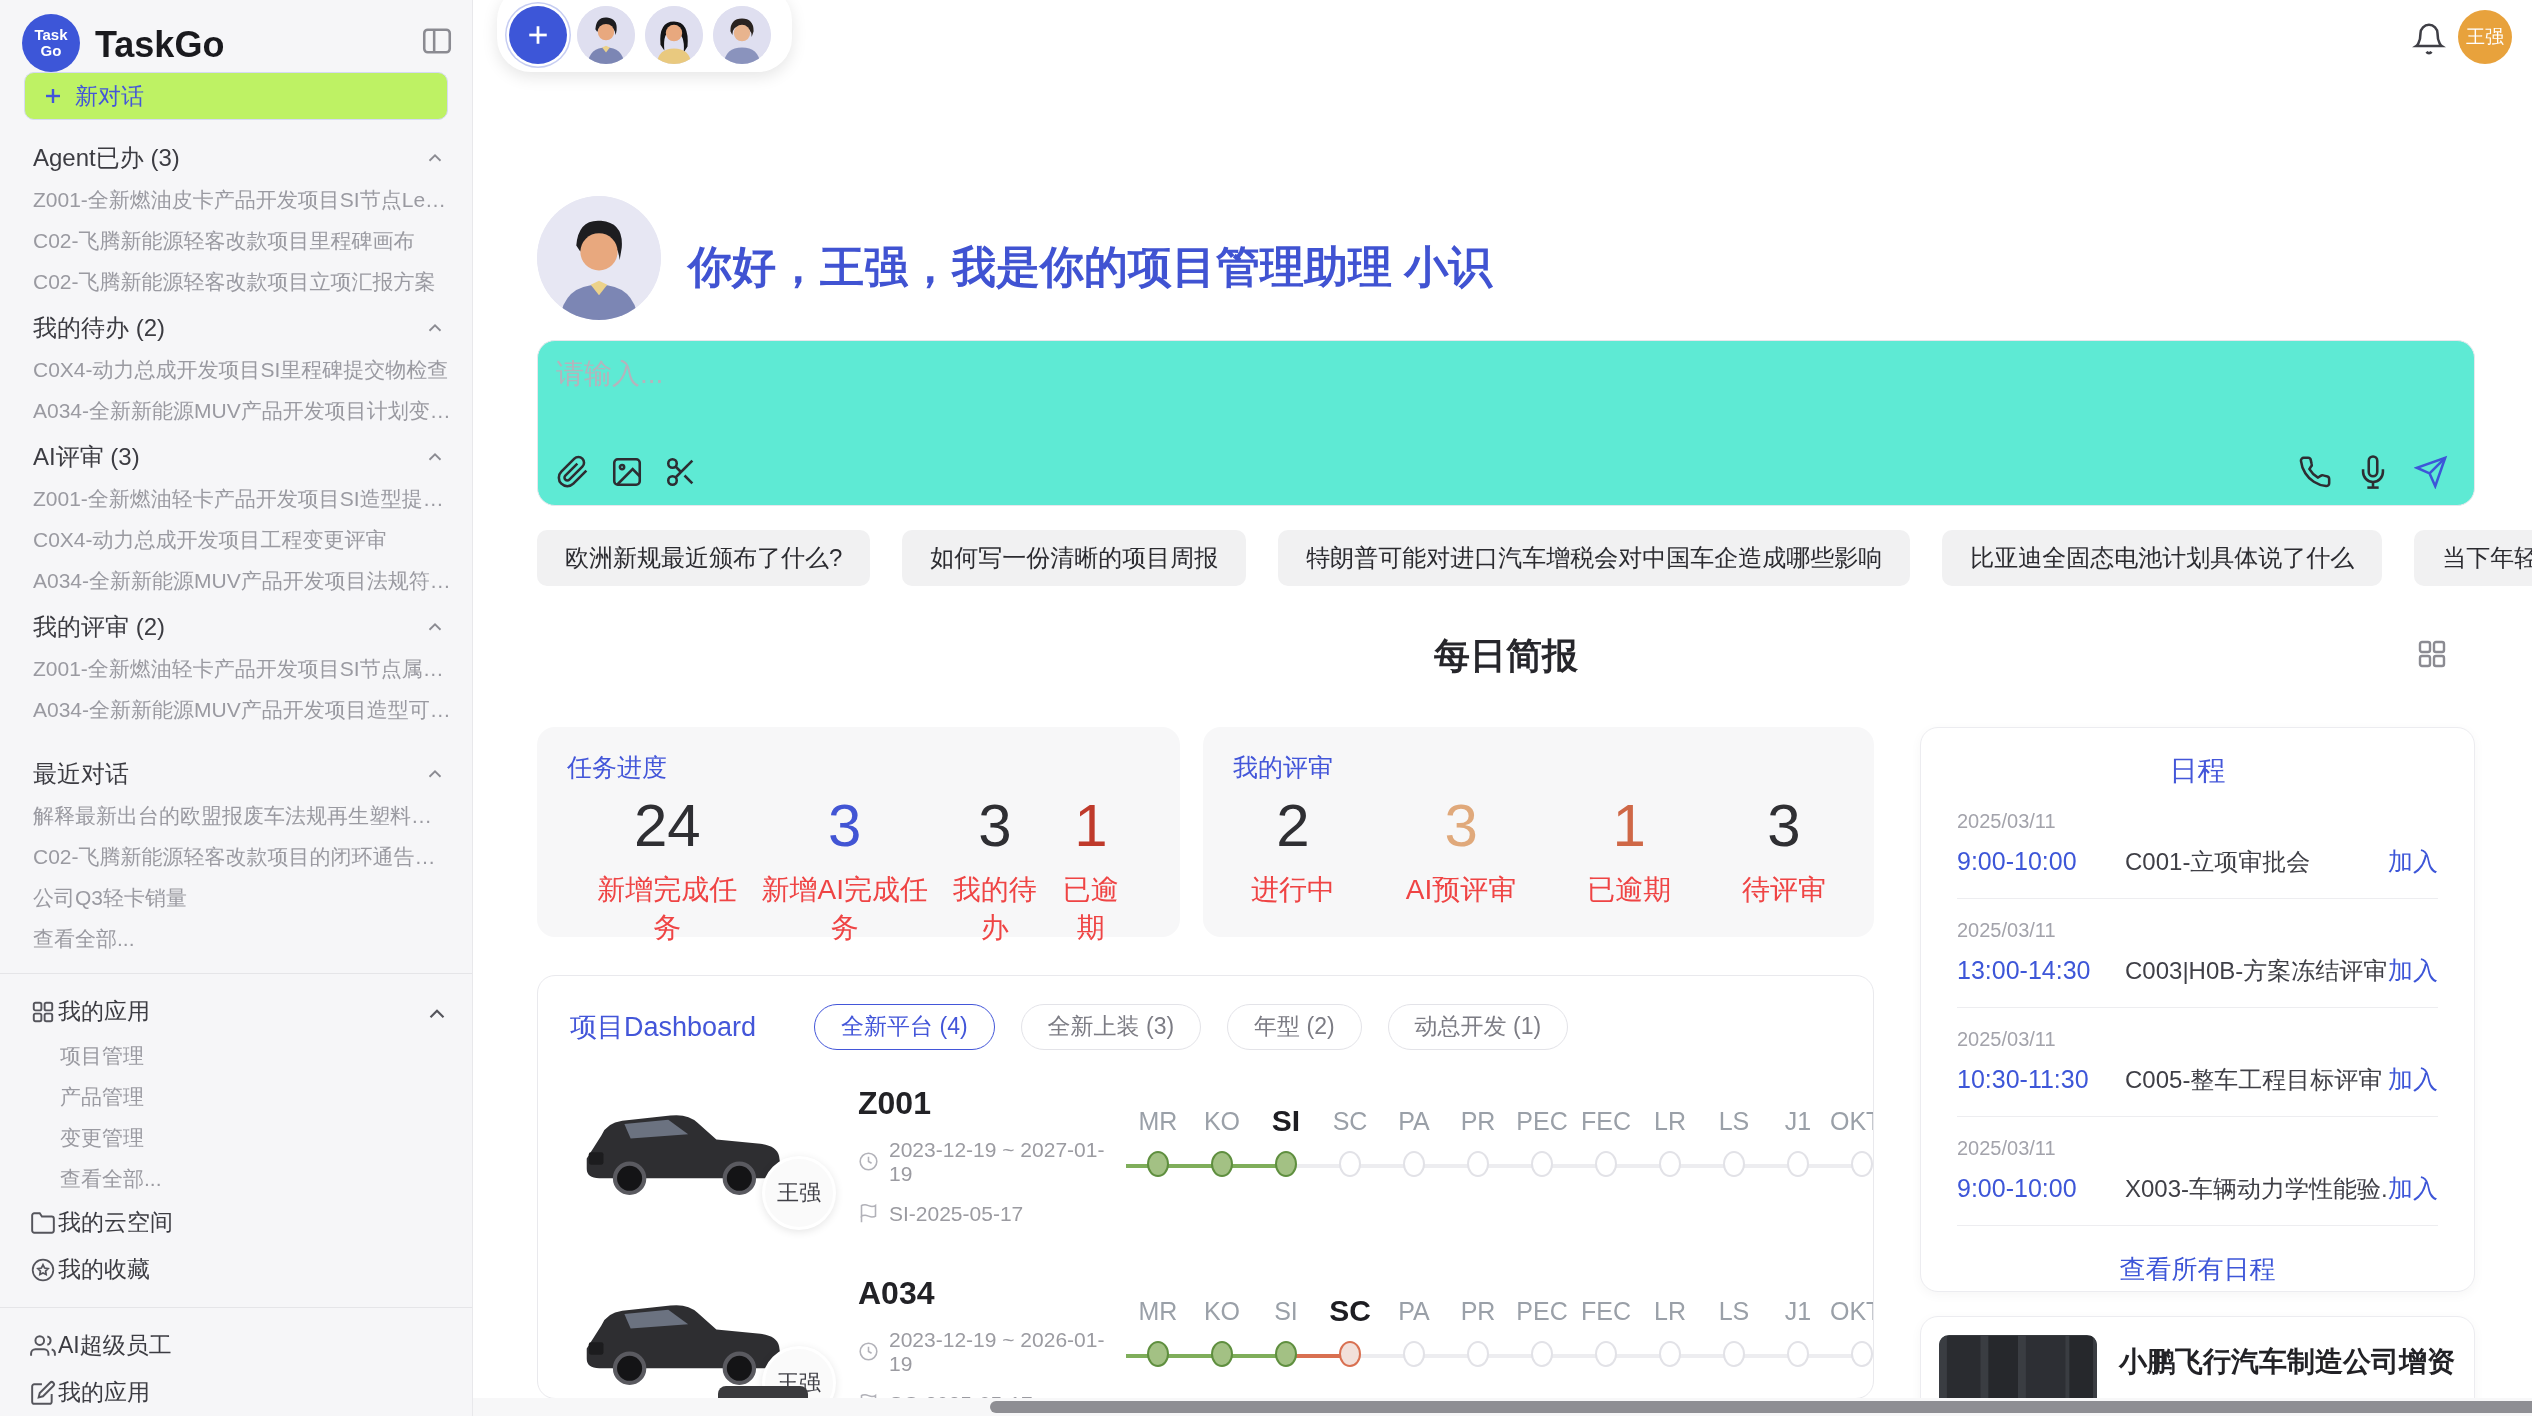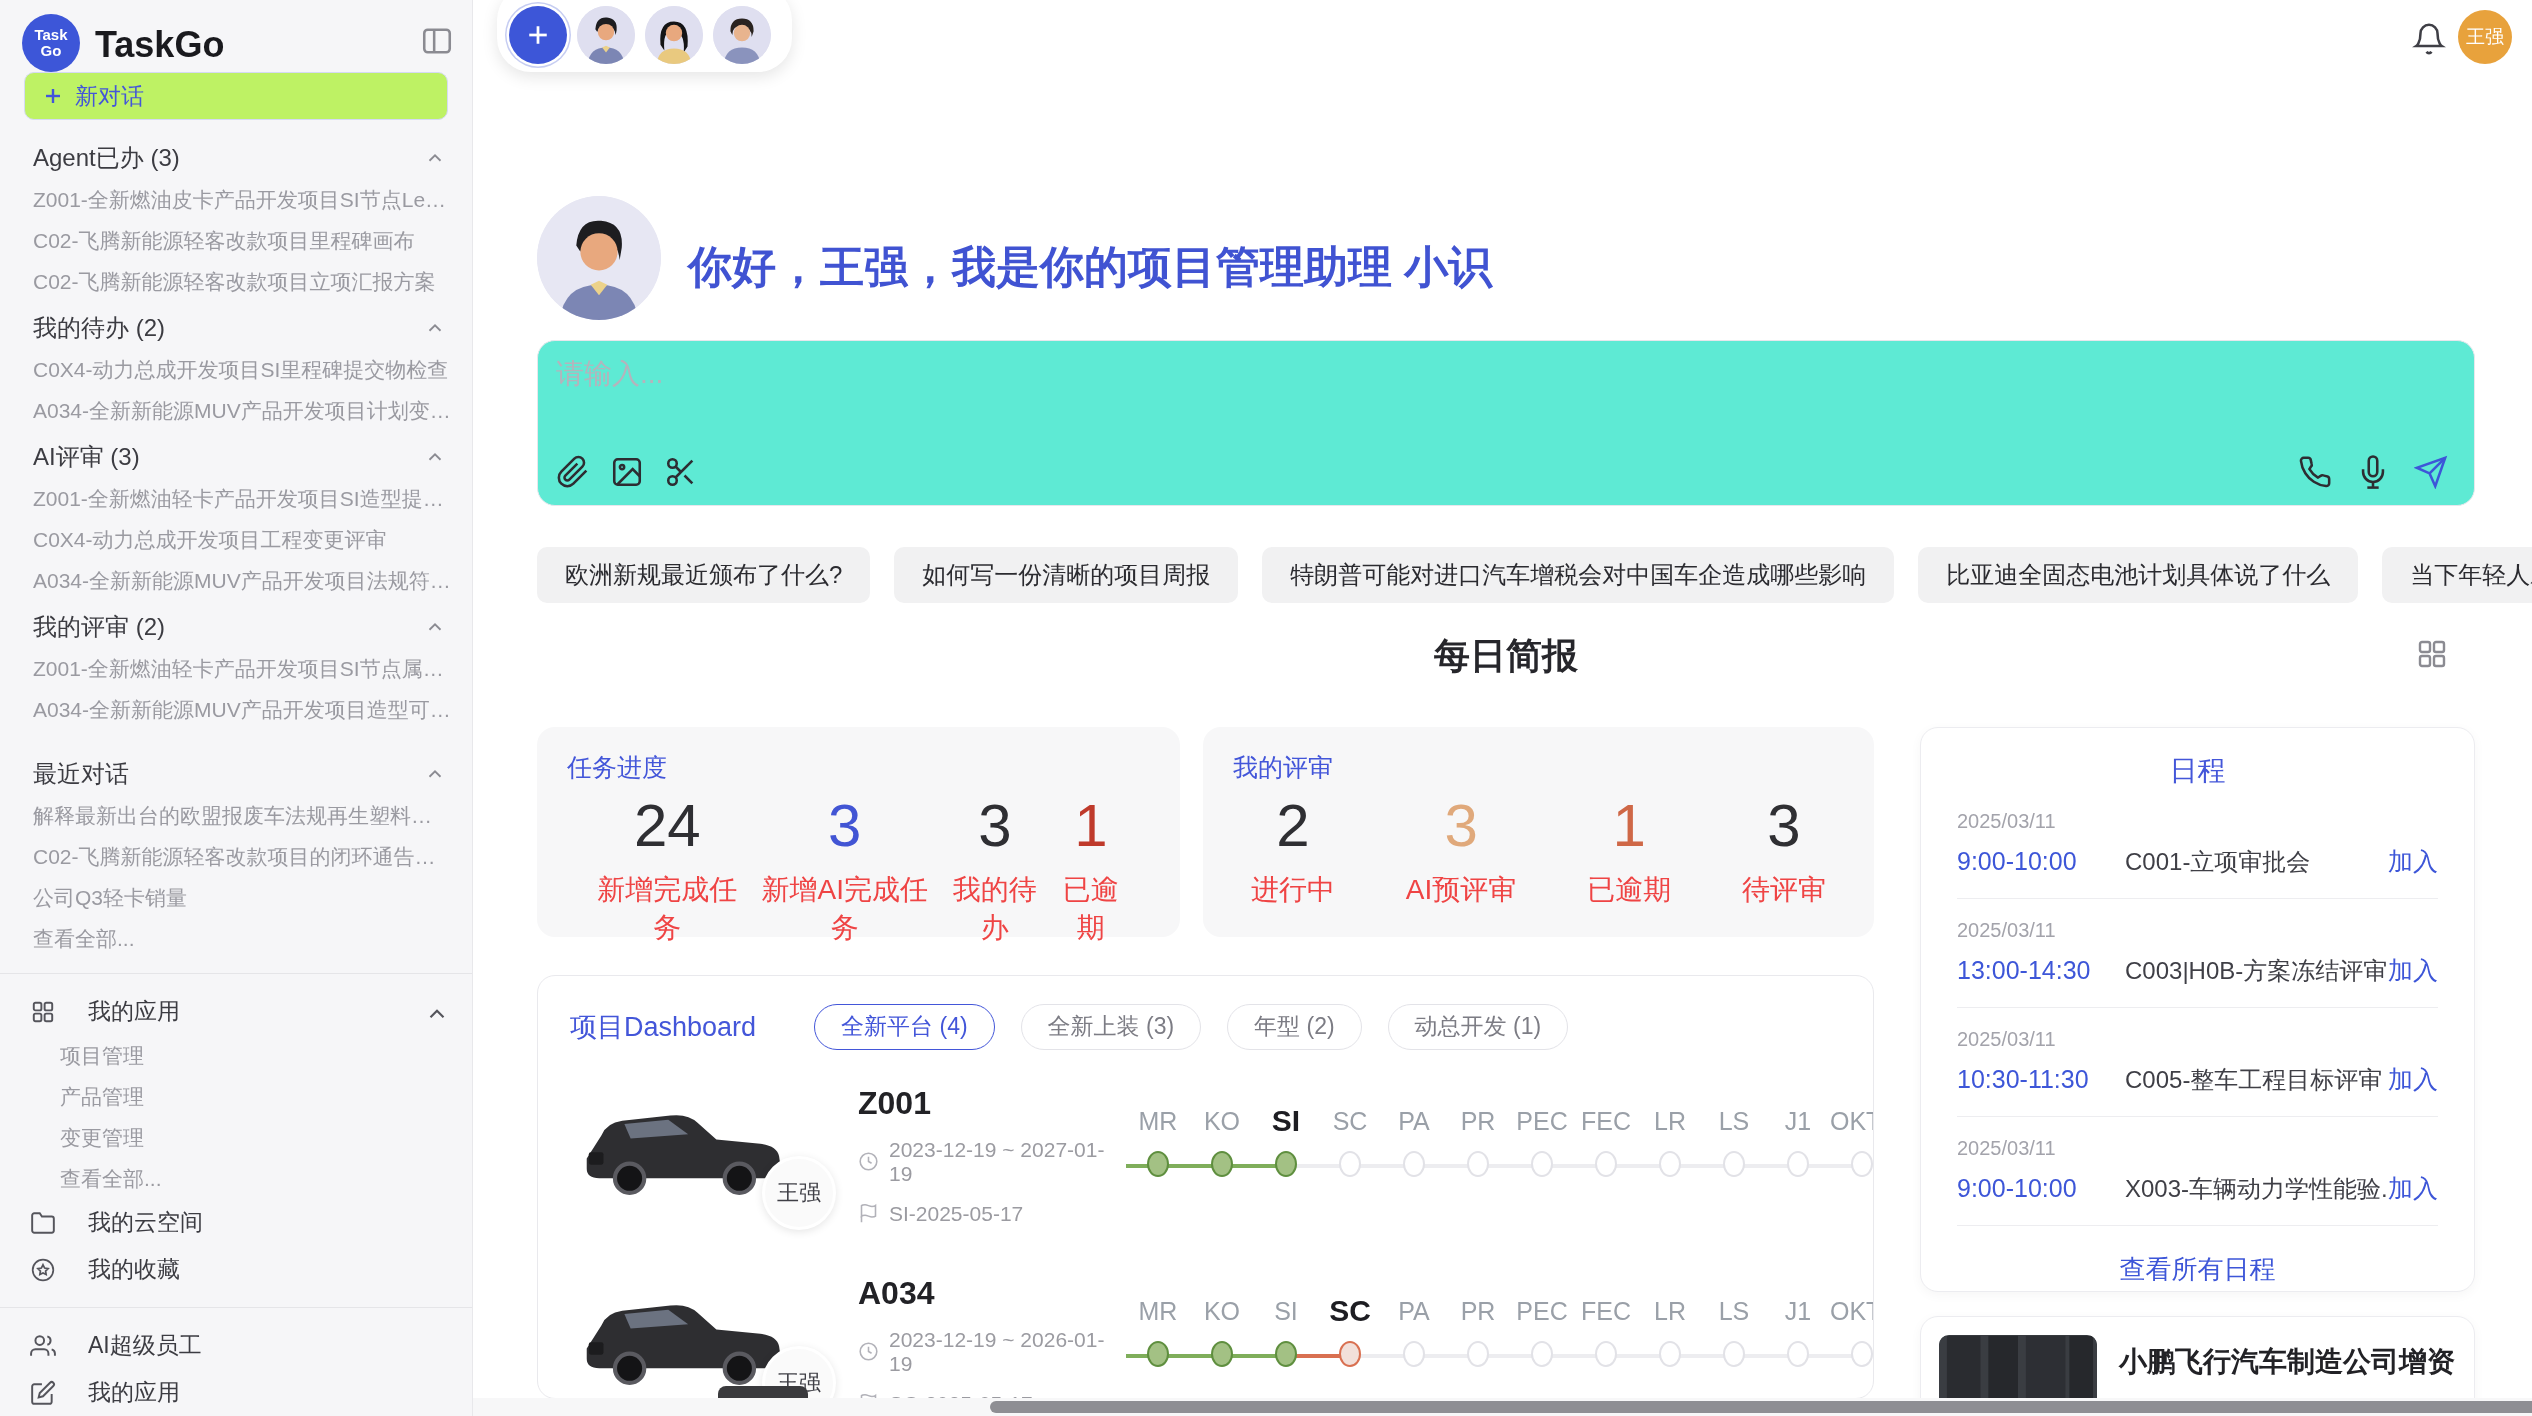--- a/index.html
+++ b/index.html
@@ -20,21 +20,21 @@
     color:#4356d9; font-size:23px; cursor:pointer; }
   .new-chat svg { width:24px; height:24px; }
   .side-scroll { position:absolute; top:132px; left:0; right:0; bottom:0; overflow:hidden; }
   .sec-header { display:flex; align-items:center; justify-content:space-between;
     padding:0 26px 0 33px; height:43px; margin-top:4px; }
   .sec-title { font-size:24px; font-weight:500; color:#3c3c42; }
   .chev { width:22px; height:22px; color:#8b8b92; cursor:pointer; }
   .side-item { height:41px; line-height:41px; padding:0 20px 0 33px; font-size:21px; color:#9a9aa1;
     white-space:nowrap; overflow:hidden; text-overflow:ellipsis; cursor:pointer; }
   .side-divider { height:1px; background:#e5e5e8; margin:14px 0; }
-  .icon-row { display:flex; align-items:center; height:47px; padding:0 26px 0 30px; gap:32px;
+  .icon-row { display:flex; align-items:center; height:47px; padding:0 26px 0 30px; gap:2px;
     font-size:23px; color:#3c3c42; cursor:pointer; }
   .icon-row svg { width:26px; height:26px; color:#55555c; flex:0 0 auto; }
   .icon-row .grow { flex:1; }
   .sub-item { height:41px; line-height:41px; padding-left:60px; font-size:21px; color:#9a9aa1; cursor:pointer; }
 
   
   .topbar-pill { position:absolute; left:497px; top:-14px; width:295px; height:86px; background:#fff;
     border-radius:34px; box-shadow:0 5px 16px rgba(0,0,0,.10); display:flex; align-items:flex-end;
     padding:0 12px 8px 12px; gap:10px; }
   .plus-fab { width:58px; height:58px; border-radius:50%; background:#3d56d8; color:#fff;
@@ -60,21 +60,21 @@
   .input-field { position:absolute; left:18px; top:14px; right:18px; height:70px; border:none; outline:none;
     resize:none; font-family:inherit; font-size:28px; color:#3c3c42; background:transparent; }
   .input-field::placeholder { color:#b4b4bc; }
   .tools-left { position:absolute; left:18px; bottom:16px; display:flex; gap:20px; }
   .tools-right { position:absolute; right:26px; bottom:16px; display:flex; gap:24px; }
   .tool-ic { width:34px; height:34px; color:#2d2d32; cursor:pointer; }
   .tool-ic.blue { color:#3d56d8; }
 
   
   .chips-row { position:absolute; left:537px; top:530px; width:1938px; display:flex;
-    justify-content:space-between; gap:24px;margin-top:17px; }
+    justify-content:space-between; gap:32px; }
   .chip { background:#f1f1f2; border-radius:10px; height:56px; line-height:56px; padding:0 28px;
     font-size:24px; color:#2b2b30; white-space:nowrap; cursor:pointer; }
 
   
   .briefing-title { position:absolute; left:537px; top:632px; width:1938px; text-align:center;
     font-size:36px; font-weight:700; color:#26262b; }
   .briefing-grid { position:absolute; left:2416px; top:638px; width:32px; height:32px; color:#8b8b92; cursor:pointer; }
 
   .stat-card { position:absolute; top:727px; height:210px; background:#f7f7f8; border-radius:18px; padding:24px 30px; }
   .stat-card.c1 { left:537px; width:643px; }

